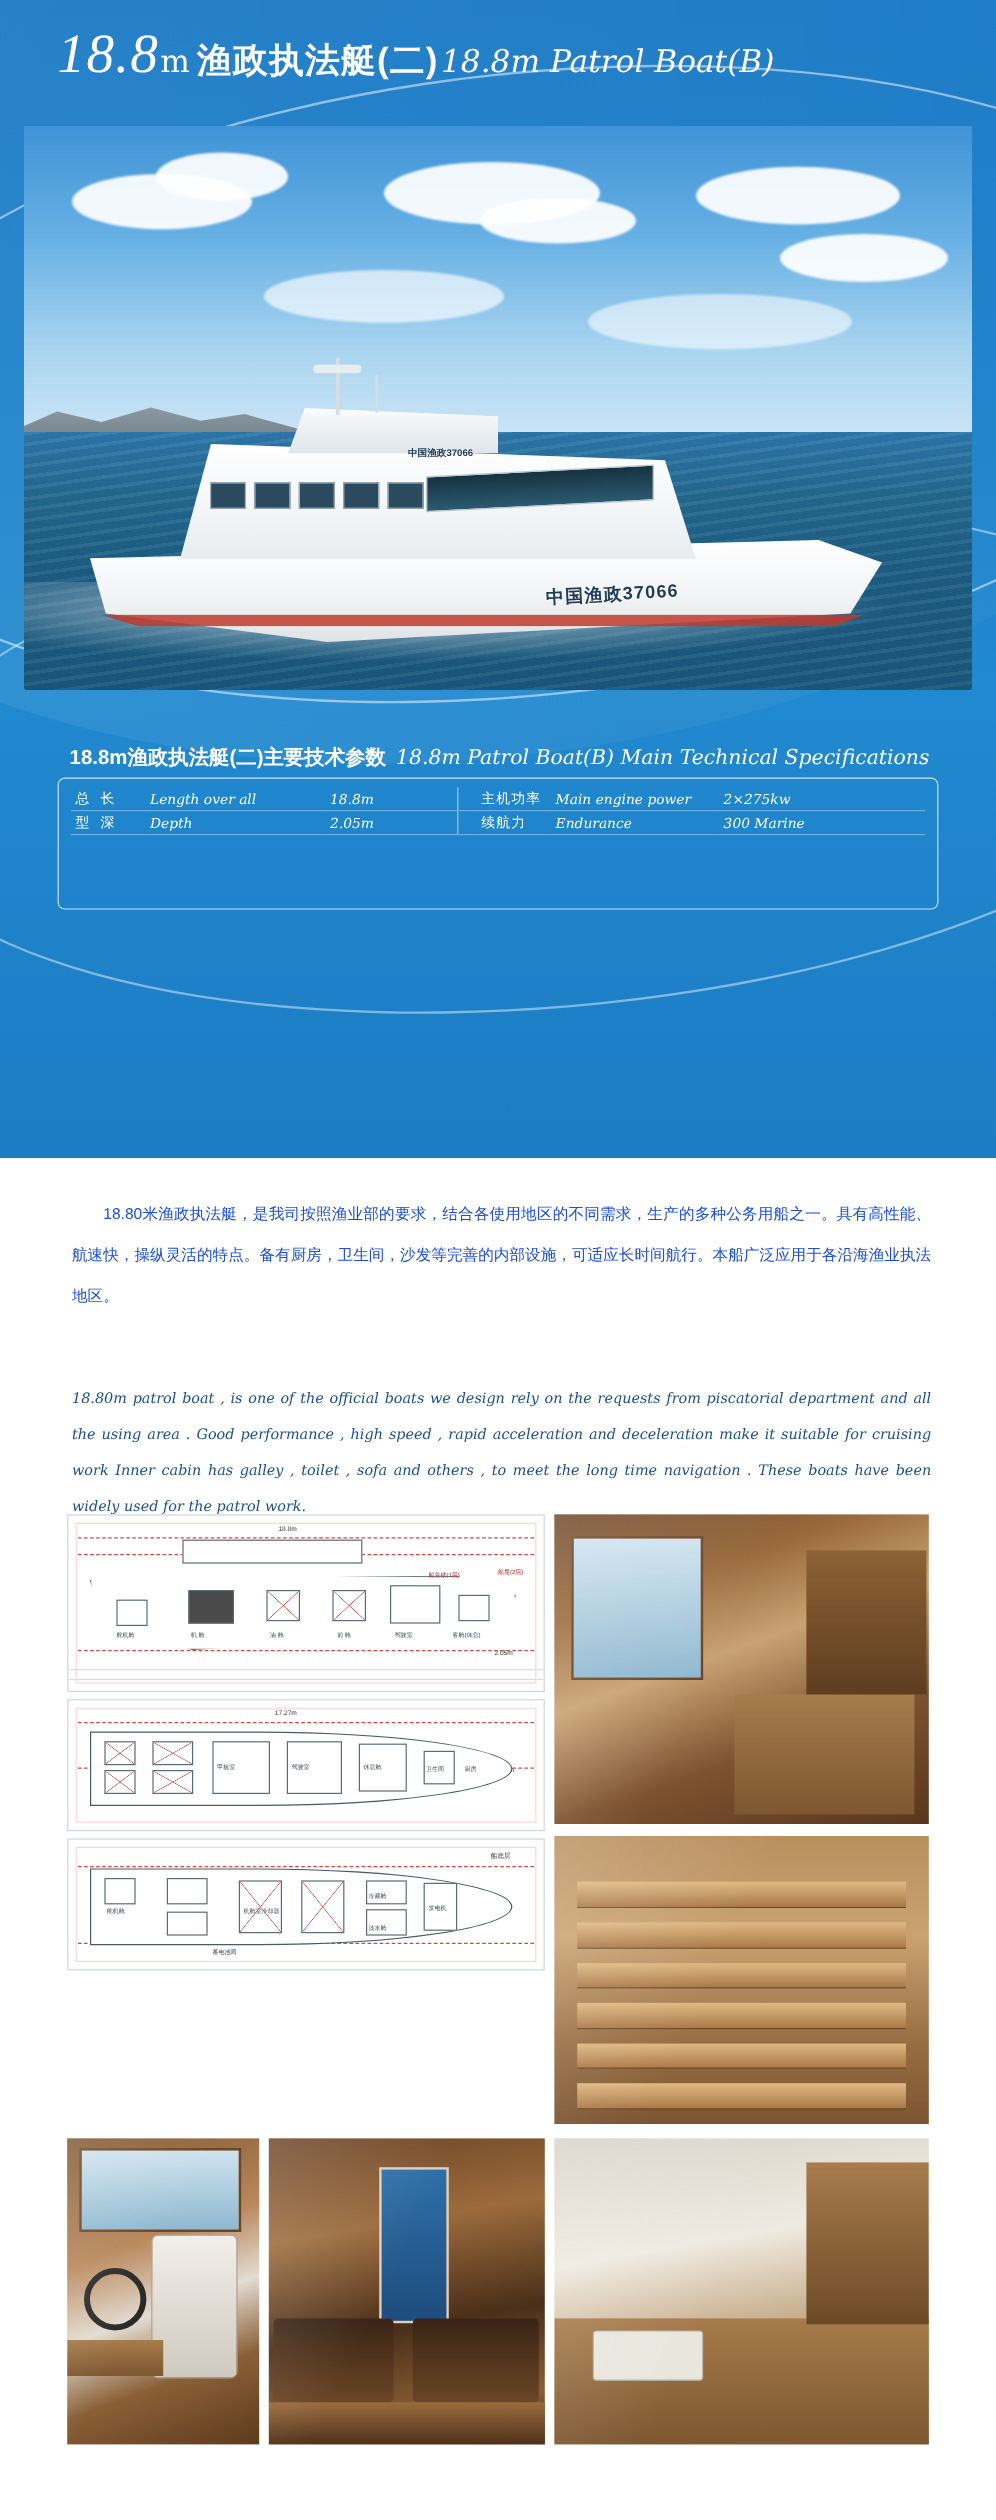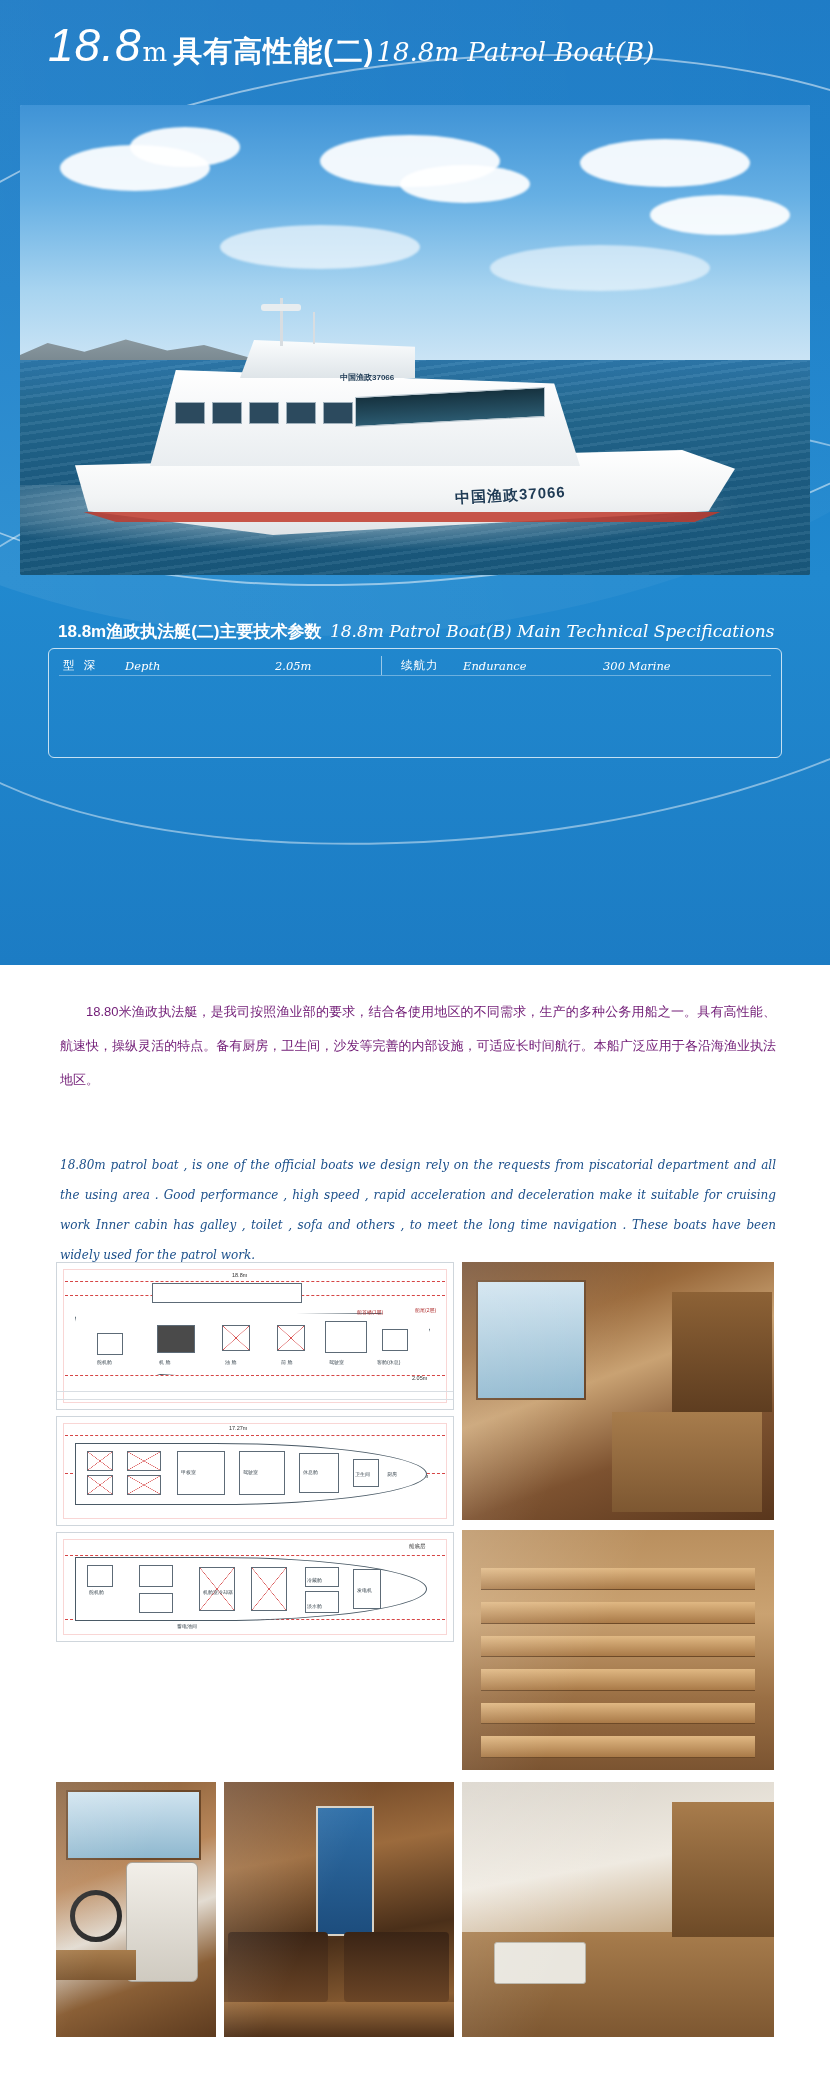--- a/index.html
+++ b/index.html
@@ -55,21 +55,21 @@
     left: 0; top: 18px;
     width: 830px;
     height: 80px;
     padding-left: 48px;
     display: flex;
     align-items: baseline;
     color: #ffffff;
     white-space: nowrap;
   }
   .title-num {
-    font-family: Liberation Sans, sans-serif;
+    font-family: Liberation Serif, serif;
     font-style: italic;
     font-size: 46px;
     letter-spacing: 1px;
   }
   .title-unit {
     font-family: "DejaVu Serif", serif;
     font-size: 26px;
     margin-left: 1px;
   }
   .title-cn {
@@ -198,21 +198,21 @@
   td.v    { width: 110px; font-family:"DejaVu Serif", serif; font-style:italic; }
   td.sep  { width: 16px; border-left:1px solid rgba(255,255,255,0.55); }
   td.k2-cn { width: 62px; letter-spacing: 1px; }
   td.k2-en { width: 140px; font-family:"DejaVu Serif", serif; font-style:italic; }
   td.v2    { font-family:"DejaVu Serif", serif; font-style:italic; }
   tr.rowline td { border-bottom: 1px solid rgba(255,255,255,0.35); }
 
   
   .para-cn {
     position:absolute; left:60px; top:995px; width: 716px;
-    font-size: 13px; color:#701a75; line-height: 34px; text-align: justify;
+    font-size: 13px; color:#1d4ed8; line-height: 34px; text-align: justify;
     text-indent: 26px;
   }
   .para-en {
     position:absolute; left:60px; top:1150px; width: 716px;
     font-family:"DejaVu Serif", serif; font-style:italic;
     font-size: 12px; color:#1b4f8a; line-height: 30px; text-align: justify;
   }
 
   
   .dwg {
@@ -270,21 +270,21 @@
 <body>
 
 <div class="top-section">
   <div class="swoosh swoosh-a"></div>
   <div class="swoosh swoosh-b"></div>
   <div class="swoosh swoosh-c"></div>
 
   <div class="title-bar">
     <span class="title-num">18.8</span>
     <span class="title-unit">m</span>
-    <span class="title-cn">具有高性能(二)</span>
+    <span class="title-cn">渔政执法艇(二)</span>
     <span class="title-en">18.8m Patrol Boat(B)</span>
   </div>
 
   <div class="hero">
     <div class="sky"></div>
     <div class="cloud" style="left:40px; top:40px; width:150px; height:46px;"></div>
     <div class="cloud" style="left:110px; top:22px; width:110px; height:40px;"></div>
     <div class="cloud" style="left:300px; top:30px; width:180px; height:52px;"></div>
     <div class="cloud" style="left:380px; top:60px; width:130px; height:38px;"></div>
     <div class="cloud" style="left:560px; top:34px; width:170px; height:48px;"></div>
@@ -317,20 +317,29 @@
   </div>
 
   <div class="spec-head">
     <span class="cn">18.8m渔政执法艇(二)主要技术参数</span>
     <span class="en">18.8m Patrol Boat(B)  Main Technical Specifications</span>
   </div>
 
   <div class="spec-box">
     <table class="spec">
       <tbody>
+        <tr class="rowline">
+          <td class="k-cn">总 长</td>
+          <td class="k-en">Length over all</td>
+          <td class="v">18.8m</td>
+          <td class="sep"></td>
+          <td class="k2-cn">主机功率</td>
+          <td class="k2-en">Main engine power</td>
+          <td class="v2">2×275kw</td>
+        </tr>
         <tr class="rowline">
           <td class="k-cn">型 深</td>
           <td class="k-en">Depth</td>
           <td class="v">2.05m</td>
           <td class="sep"></td>
           <td class="k2-cn">续航力</td>
           <td class="k2-en">Endurance</td>
           <td class="v2">300 Marine</td>
         </tr>
       </tbody>

